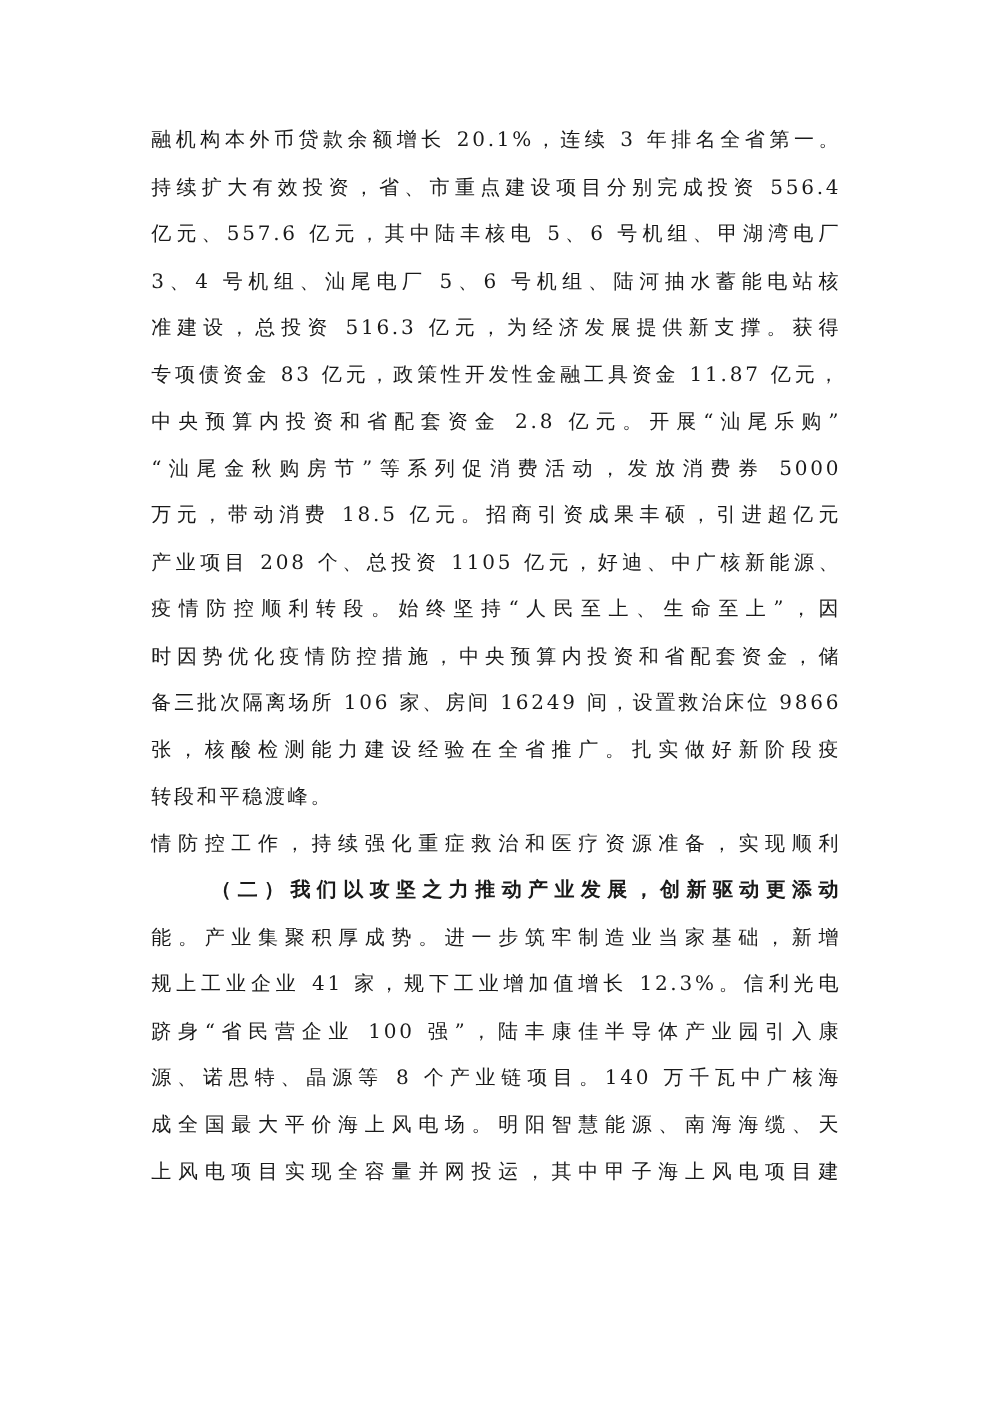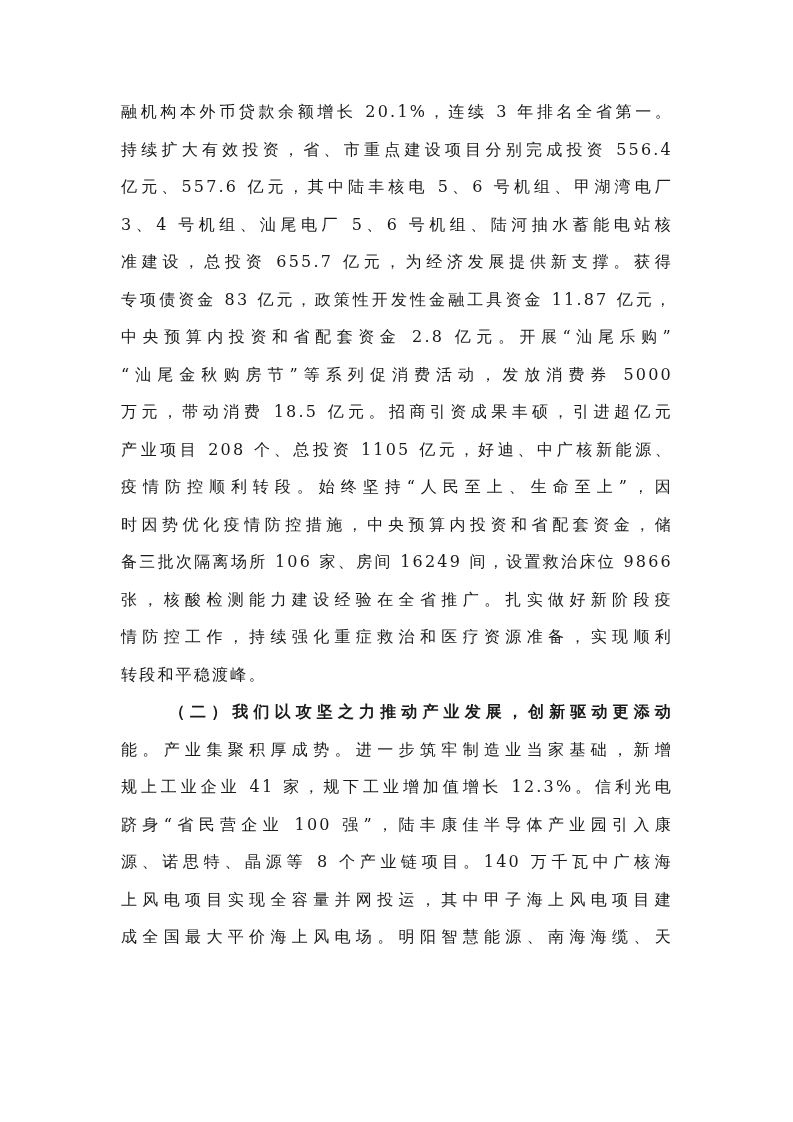--- a/index.html
+++ b/index.html
@@ -30,35 +30,35 @@
   </style>
 </head>
 <body>
 
 <div class="page">
   <div>
     <span class="line">融机构本外币贷款余额增长 20.1%，连续 3 年排名全省第一。</span>
     <span class="line">持续扩大有效投资，省、市重点建设项目分别完成投资 556.4</span>
     <span class="line">亿元、557.6 亿元，其中陆丰核电 5、6 号机组、甲湖湾电厂</span>
     <span class="line">3、4 号机组、汕尾电厂 5、6 号机组、陆河抽水蓄能电站核</span>
-    <span class="line">准建设，总投资 655.7 亿元，为经济发展提供新支撑。获得</span>
+    <span class="line">准建设，总投资 516.3 亿元，为经济发展提供新支撑。获得</span>
     <span class="line">专项债资金 83 亿元，政策性开发性金融工具资金 11.87 亿元，</span>
     <span class="line">中央预算内投资和省配套资金 2.8 亿元。开展“汕尾乐购”</span>
     <span class="line">“汕尾金秋购房节”等系列促消费活动，发放消费券 5000</span>
     <span class="line">万元，带动消费 18.5 亿元。招商引资成果丰硕，引进超亿元</span>
     <span class="line">产业项目 208 个、总投资 1105 亿元，好迪、中广核新能源、</span>
     <span class="line">疫情防控顺利转段。始终坚持“人民至上、生命至上”，因</span>
     <span class="line">时因势优化疫情防控措施，中央预算内投资和省配套资金，储</span>
     <span class="line">备三批次隔离场所 106 家、房间 16249 间，设置救治床位 9866</span>
     <span class="line">张，核酸检测能力建设经验在全省推广。扎实做好新阶段疫</span>
+    <span class="line last">转段和平稳渡峰。</span>
     <span class="line">情防控工作，持续强化重症救治和医疗资源准备，实现顺利</span>
-    <span class="line last">转段和平稳渡峰。</span>
   </div>
   <div>
     <span class="line indent heading-lead">（二）我们以攻坚之力推动产业发展，创新驱动更添动</span>
     <span class="line">能。产业集聚积厚成势。进一步筑牢制造业当家基础，新增</span>
     <span class="line">规上工业企业 41 家，规下工业增加值增长 12.3%。信利光电</span>
     <span class="line">跻身“省民营企业 100 强”，陆丰康佳半导体产业园引入康</span>
     <span class="line">源、诺思特、晶源等 8 个产业链项目。140 万千瓦中广核海</span>
+    <span class="line">成全国最大平价海上风电场。明阳智慧能源、南海海缆、天</span>
     <span class="line">上风电项目实现全容量并网投运，其中甲子海上风电项目建</span>
-    <span class="line">成全国最大平价海上风电场。明阳智慧能源、南海海缆、天</span>
   </div>
 </div>
 
 </body></html>

